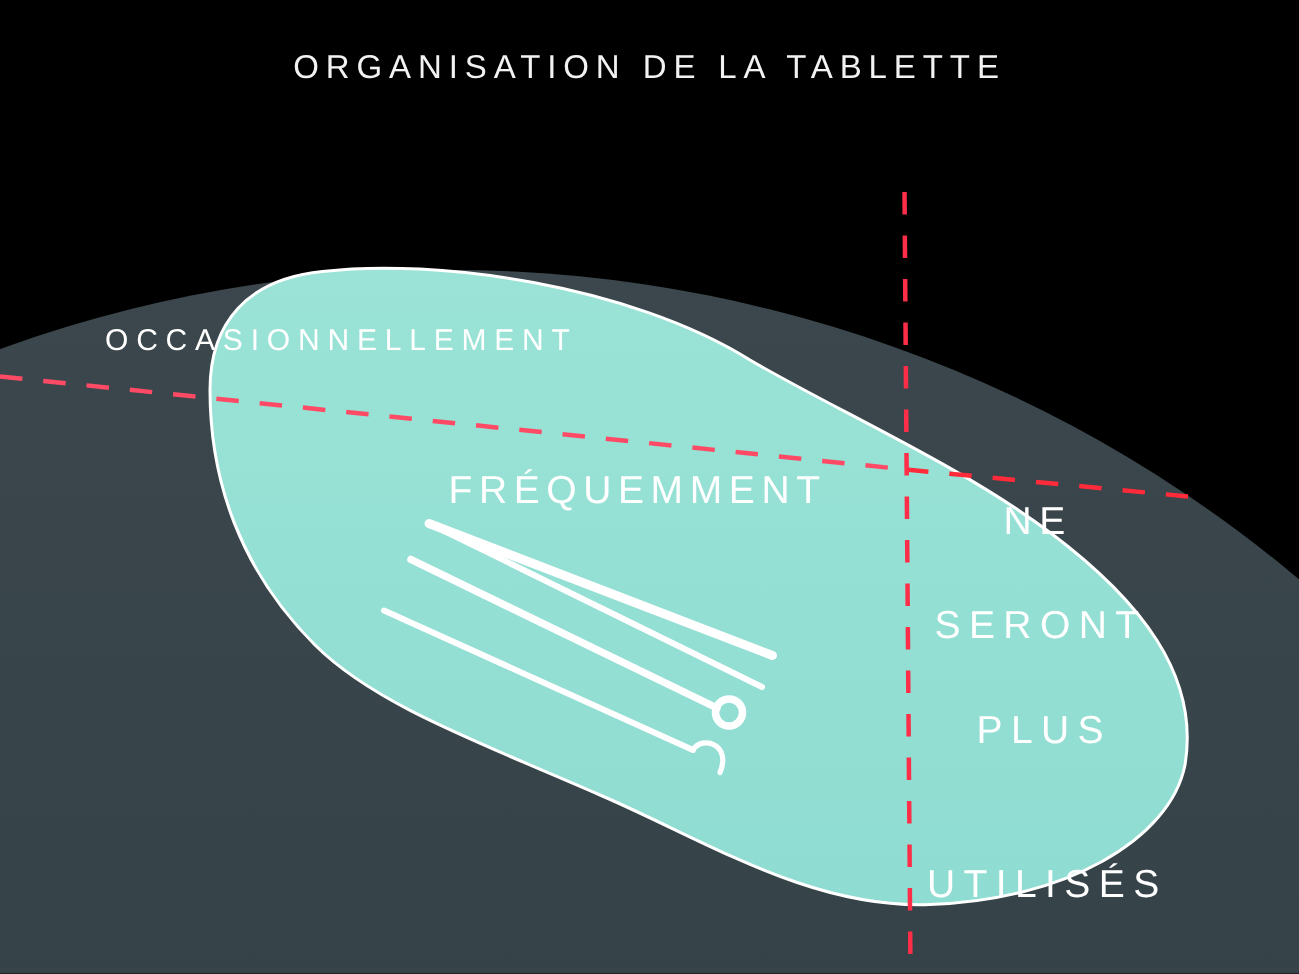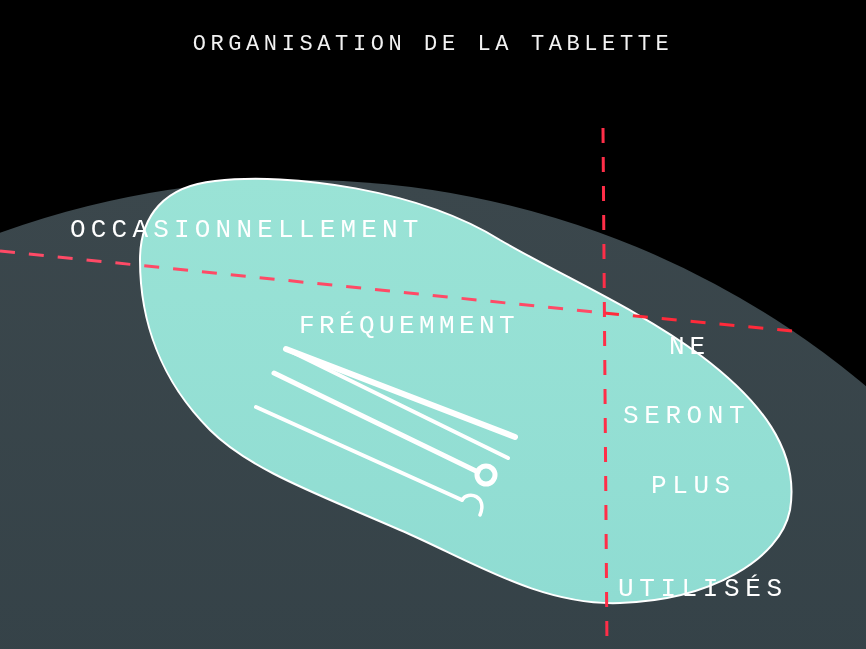--- a/index.html
+++ b/index.html
@@ -1,21 +1,21 @@
 <!DOCTYPE html>
 <html><head>
   <meta charset="utf-8">
   <style>
     html, body { margin: 0; padding: 0; background: #000; }
     body { width: 866px; height: 649px; overflow: hidden; position: relative; font-family: "Liberation Sans", "DejaVu Sans", sans-serif; }
-    .stage { position: absolute; left: 0; top: 0; width: 786px; height: 649px; font-family: Liberation Mono, monospace; }
+    .stage { position: absolute; left: 0; top: 0; width: 786px; height: 649px; }
     svg { position: absolute; left: 0; top: 0; }
     .label { position: absolute; color: #ffffff; font-weight: 300; white-space: nowrap; line-height: 1; }
     .title { left: 0; width: 866px; top: 34px; text-align: center; font-size: 22px; letter-spacing: 4.6px; color: #f2f2f2; }
-    .occ { left: 70px; top: 217px; font-size: 26px; letter-spacing: 5.2px; }
+    .occ { left: 70px; top: 217px; font-size: 20px; letter-spacing: 5.2px; }
     .freq { left: 299px; top: 313px; font-size: 26px; letter-spacing: 4.4px; }
     .ne { left: 669px; top: 334px; font-size: 26px; letter-spacing: 5px; text-align: center; }
     .seront { left: 623px; top: 403px; font-size: 26px; letter-spacing: 5.6px; }
     .plus { left: 651px; top: 473px; font-size: 26px; letter-spacing: 5.6px; }
     .utilises { left: 618px; top: 543px; font-size: 26px; letter-spacing: 5.6px; margin-top: 33px; }
   </style>
 </head>
 <body>
 
 <div class="stage">

